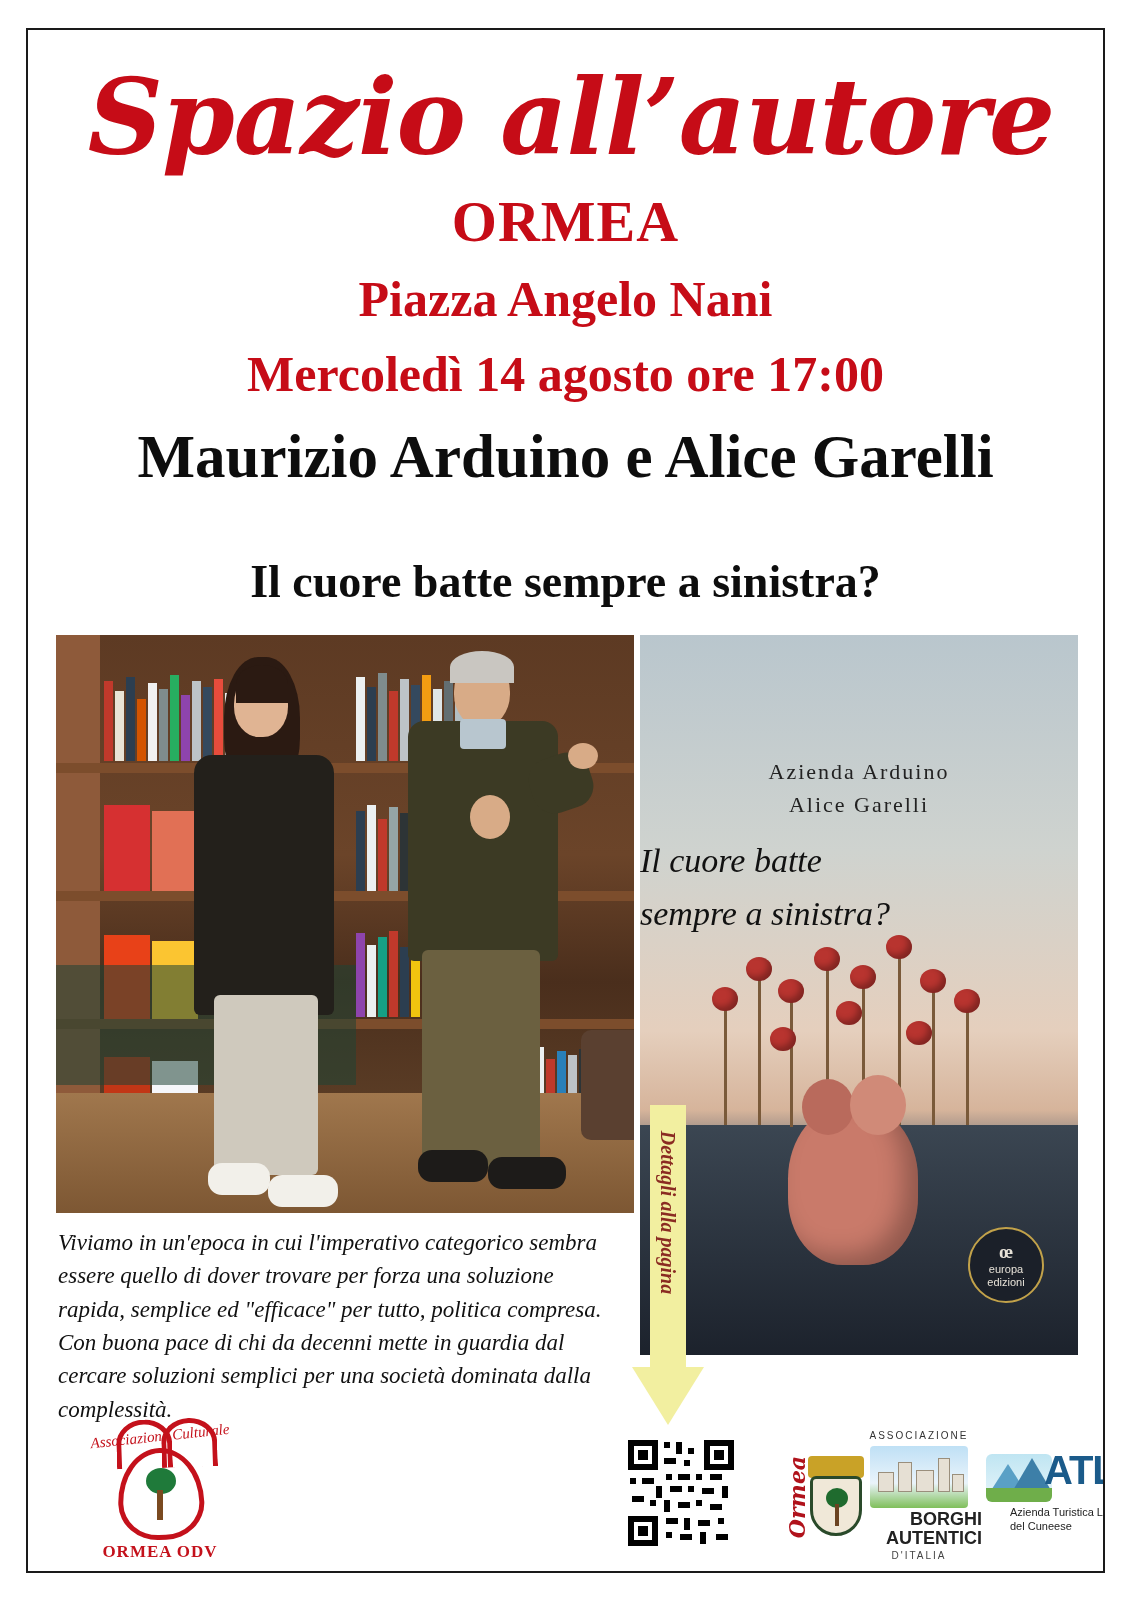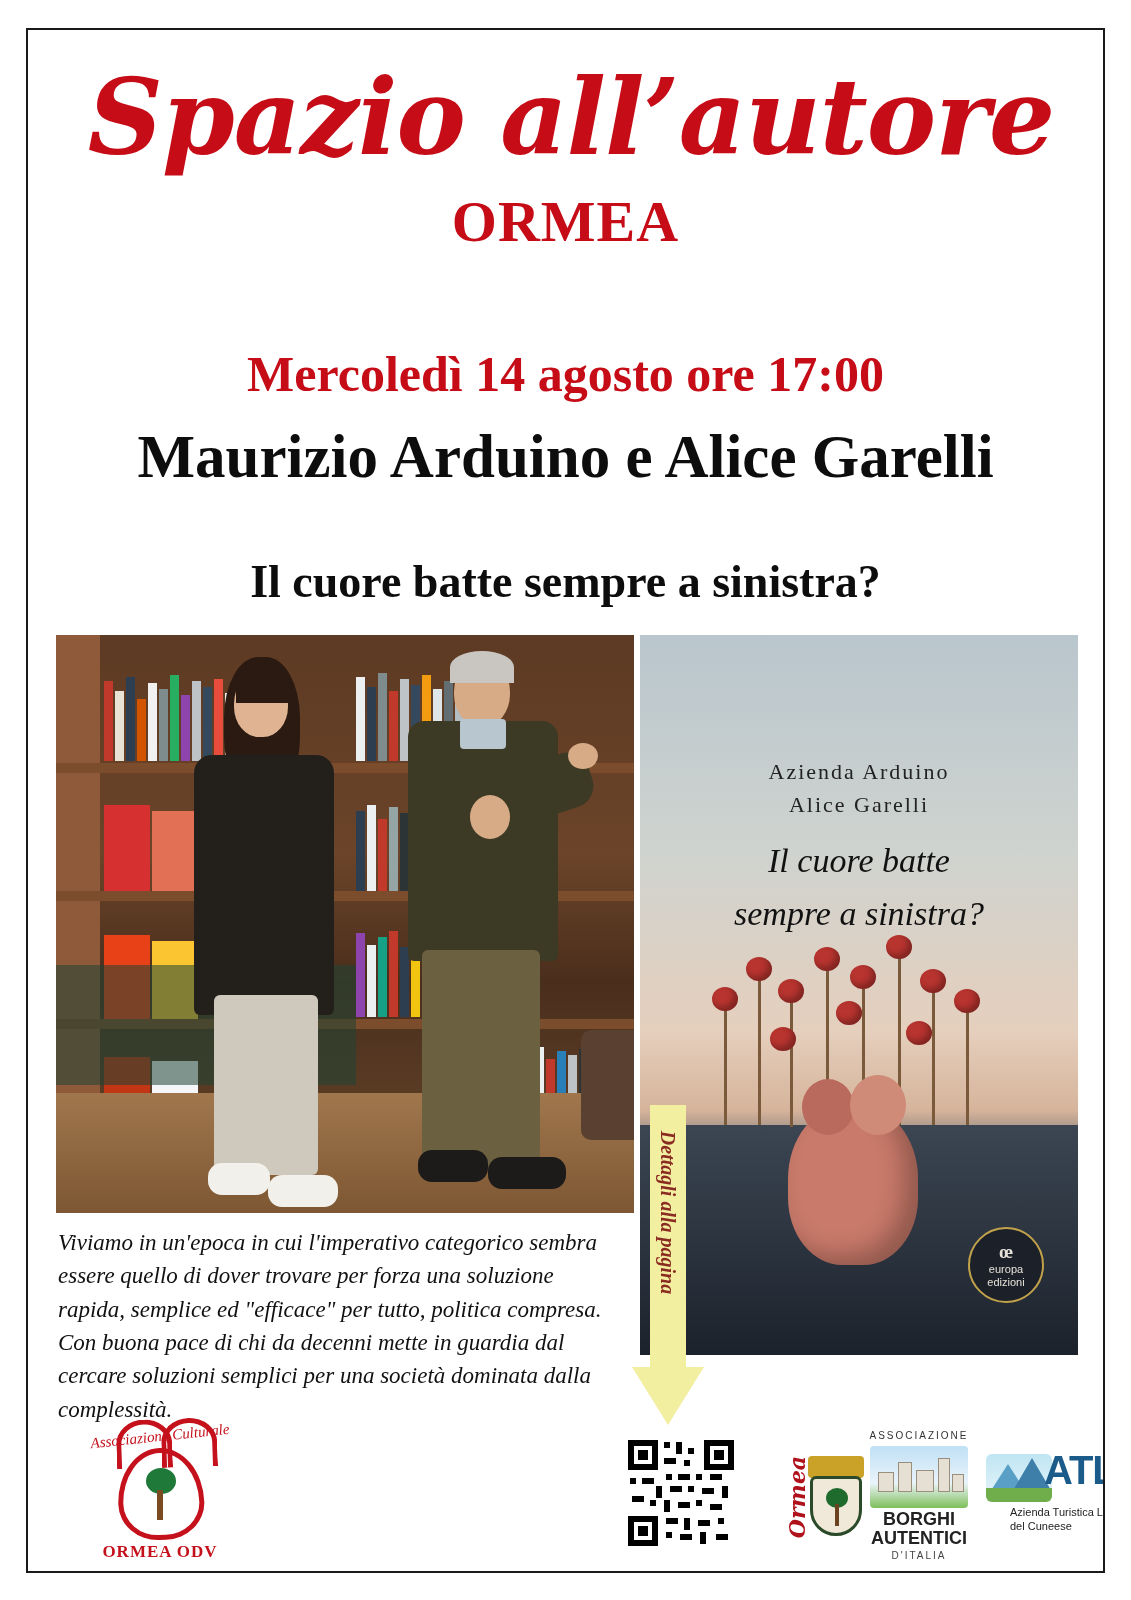--- a/index.html
+++ b/index.html
@@ -142,21 +142,21 @@
     width: 438px; height: 720px;
     background: linear-gradient(180deg,#b9c6cd 0%, #cfd3cf 30%, #e5cfbd 55%, #d6b49b 66%, #6f6f74 72%, #262a33 100%);
     overflow: hidden;
   }
   .cover-auth {
     position:absolute; left:0; top:120px; width:100%; text-align:center;
     font-family:"Liberation Serif", serif; font-size:22px; letter-spacing:2px; color:#222;
   }
   .cover-auth span { display:block; line-height:1.5; }
   .cover-title {
-    position:absolute; left:0; top:200px; width:100%; text-align:center;
+    position:absolute; left:0; top:200px; width:100%; text-align:left;
     font-family:"Liberation Serif", serif; font-style:italic; font-size:34px; color:#111; line-height:1.55;
   }
   .cover-sea { position:absolute; left:0; top:490px; width:100%; height:230px;
     background: linear-gradient(180deg,#3b4652 0%, #1c222c 100%); }
   .heart {
     position:absolute; left:148px; top:470px; width:130px; height:160px;
     background:#c97a6a; border-radius:46% 46% 42% 42%;
     box-shadow: inset -14px -10px 24px rgba(0,0,0,.28);
   }
   .heart:before { content:""; position:absolute; left:14px; top:-26px; width:52px; height:56px;
@@ -226,21 +226,21 @@
   .crest-tree .c { position:absolute; left:0; top:0; width:22px; height:20px; background:#1f6b2e; border-radius:50%; }
   .crest-tree .t { position:absolute; left:9px; top:16px; width:4px; height:22px; background:#6b4321; }
   .crest-crown { position:absolute; left:16px; top:2px; width:56px; height:22px; background:#c9a227; border-radius:4px; }
 
   .logo-borghi { position:absolute; left:828px; top:1400px; width:126px; height:136px; }
   .bor-label { position:absolute; left:0; top:0; width:126px; text-align:center;
      font-family:"Liberation Sans", sans-serif; font-size:10px; letter-spacing:2px; color:#333; }
   .bor-art { position:absolute; left:14px; top:16px; width:98px; height:62px;
      background: linear-gradient(180deg,#bfe0f5 0%, #eaf4fb 60%, #7fbf5a 100%); border-radius:4px; }
   .bor-house { position:absolute; background:#e6e0d4; border:1px solid #9a8f7c; }
-  .bor-name { position:absolute; left:0; top:80px; width:126px; text-align:center;
+  .bor-name { position:absolute; left:0; top:80px; width:126px; text-align:right;
      font-family:"Liberation Sans", sans-serif; font-weight:700; font-size:18px; color:#222; line-height:1.05; }
   .bor-sub { position:absolute; left:0; top:120px; width:126px; text-align:center;
      font-family:"Liberation Sans", sans-serif; font-size:10px; letter-spacing:2px; color:#444; }
 
   .logo-atl { position:absolute; left:958px; top:1418px; width:124px; height:110px; }
   .atl-mount { position:absolute; left:0; top:6px; width:66px; height:48px; overflow:hidden; border-radius:6px;
      background: linear-gradient(180deg,#bfe5f2 0%, #e9f6fb 100%); }
   .atl-mount .m1 { position:absolute; left:4px; top:10px; width:0; height:0;
      border-left:18px solid transparent; border-right:18px solid transparent; border-bottom:28px solid #5aa0c6; }
   .atl-mount .m2 { position:absolute; left:26px; top:4px; width:0; height:0;
@@ -251,20 +251,21 @@
   .atl-sub { position:absolute; left:0; top:58px; width:124px;
      font-family:"Liberation Sans", sans-serif; font-size:11px; color:#222; line-height:1.25;margin-left:24px; }
 </style>
 </head>
 <body>
 
 <div class="poster">
 
   <div class="script-title">Spazio all’autore</div>
   <div class="city">ORMEA</div>
+  <div class="place">Piazza Angelo Nani</div>
   <div class="datetime">Mercoledì 14 agosto ore 17:00</div>
   <div class="authors">Maurizio Arduino e Alice Garelli</div>
   <div class="booktitle">Il cuore batte sempre a sinistra?</div>
 
   <div class="photo">
     <div class="ph-shelfblock"></div>
     <div class="ph-wallL"></div>
 
     <div class="ph-shelf" style="left:0;top:128px;width:578px;height:10px;"></div>
     <div class="ph-shelf" style="left:0;top:256px;width:578px;height:10px;"></div>

